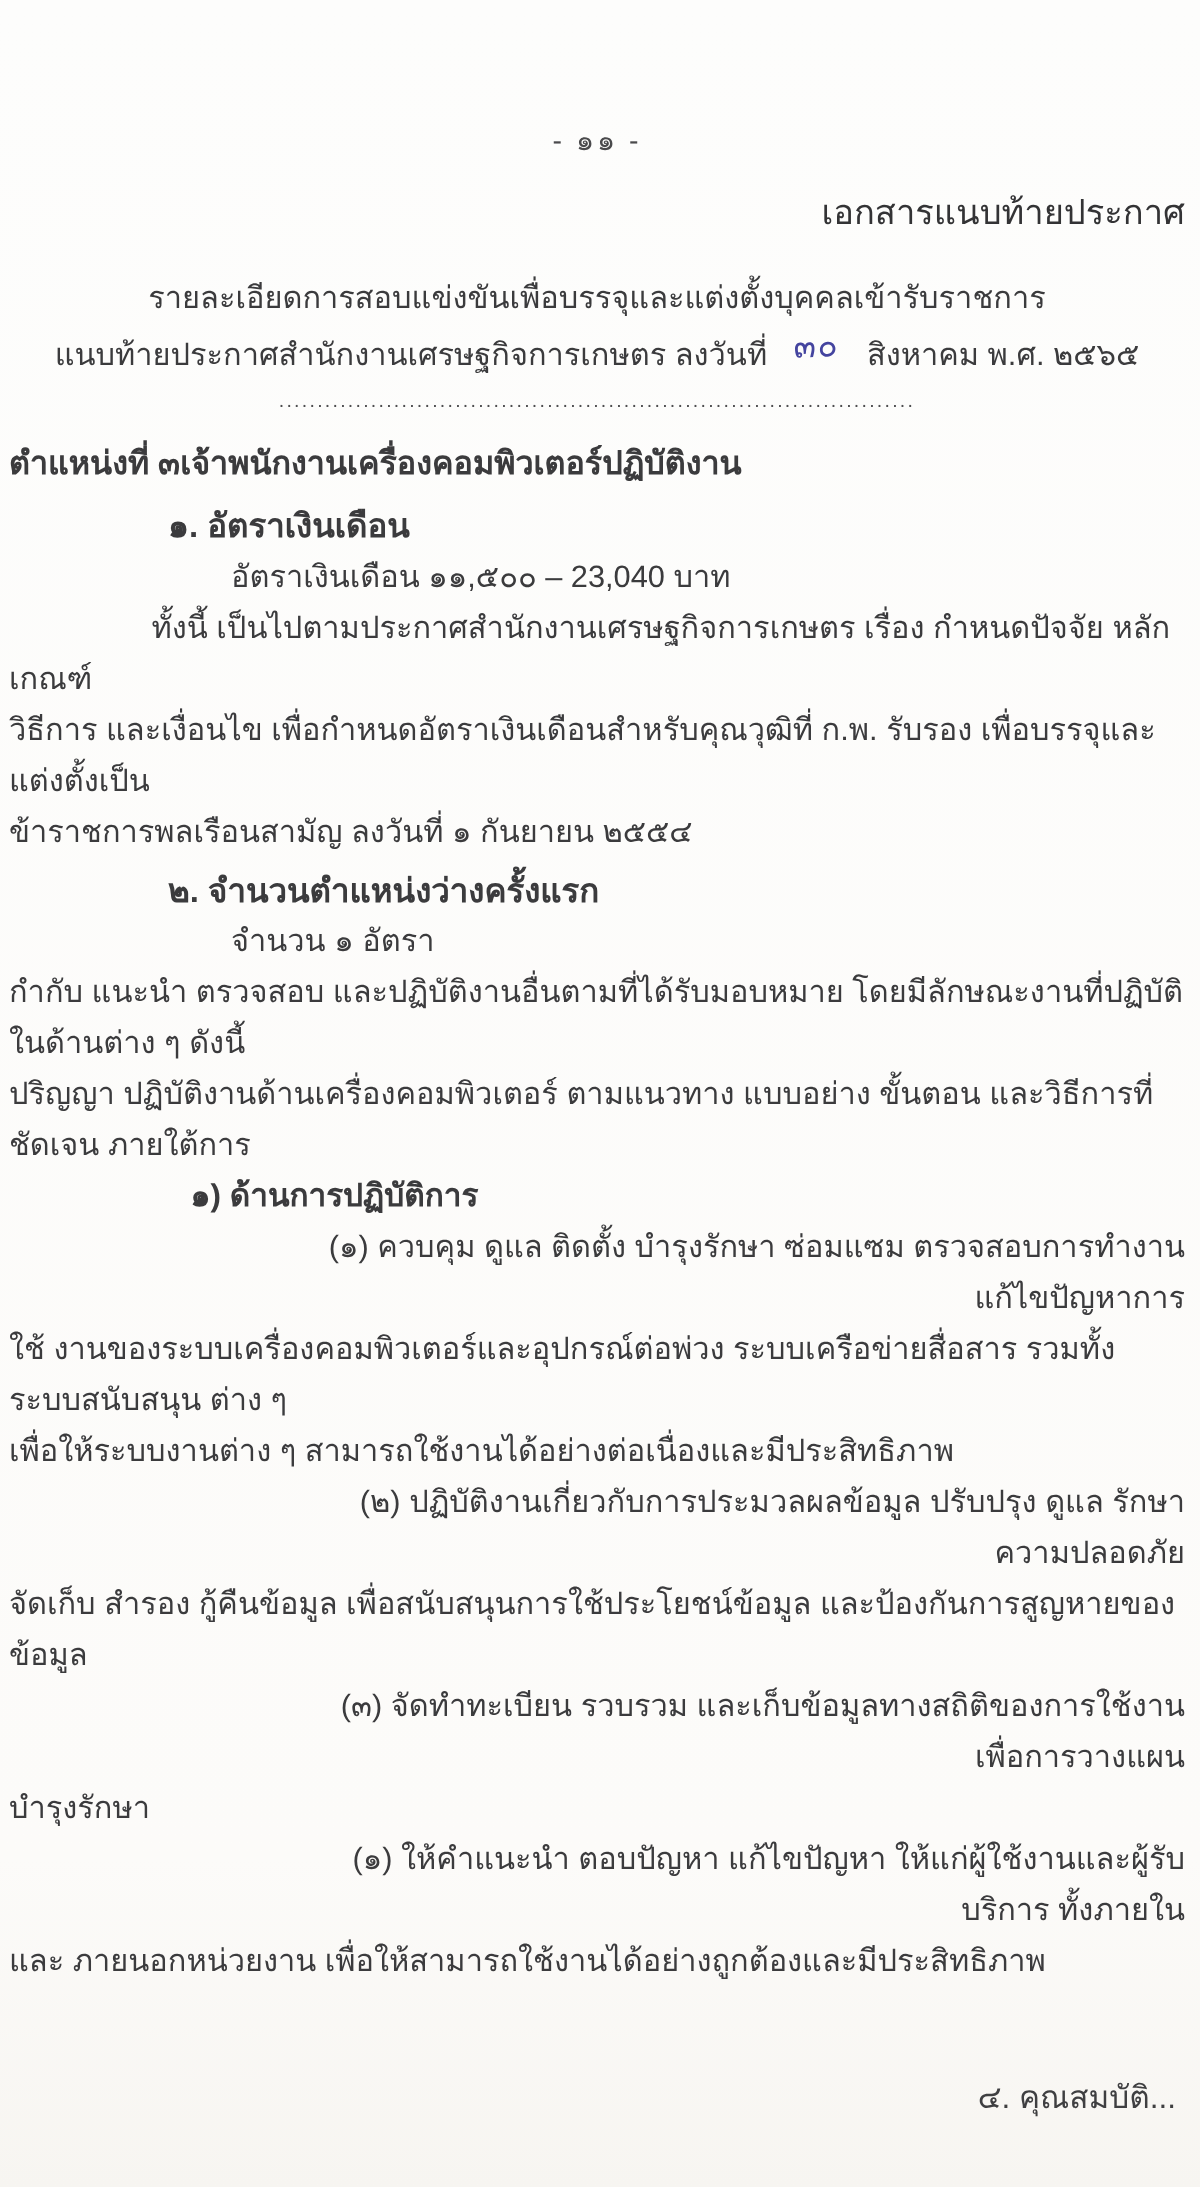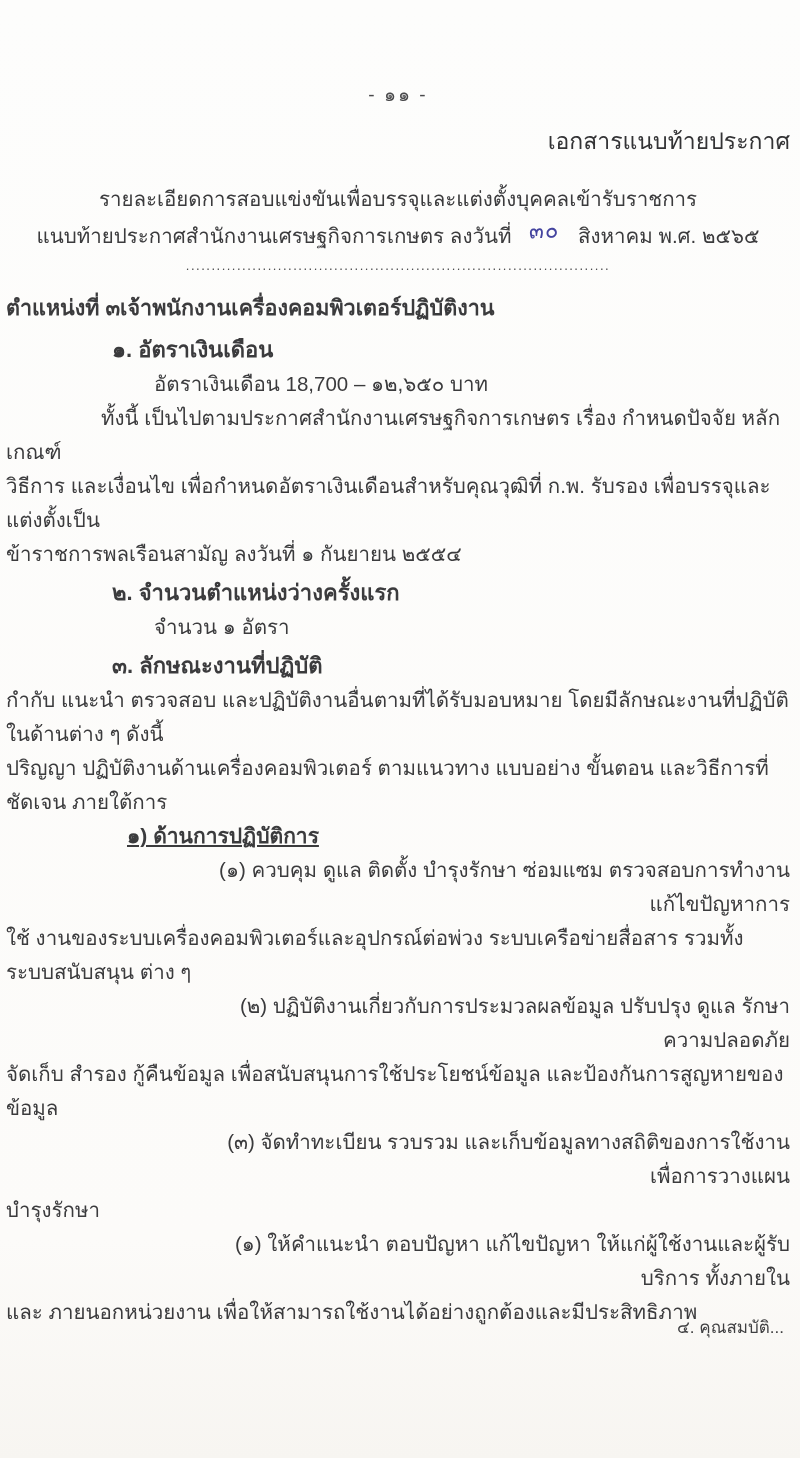--- a/index.html
+++ b/index.html
@@ -43,31 +43,31 @@
     font-size: 13px;
     line-height: 20px;
     letter-spacing: 1.5px;
     color: #4d4d4f;
     overflow: hidden;
     white-space: nowrap;
   }
   .position-row { margin-top: 15px; font-weight: bold; font-size: 21.5px; display: flex; }
   .position-row .pos-label { min-width: 88px; text-align: right; }
   .h-num  { font-weight: bold; margin-left: 106px; font-size: 22px; }
-  .h-sub  { font-weight: bold; margin-left: 121px; font-size: 21px; text-decoration: underline; }
+  .h-sub  { font-weight: bold; margin-left: 121px; font-size: 21px; }
   .ind-a  { margin-left: 148px; }
   .p-first    { text-indent: 95px; }
   .item-first { text-indent: 196px; text-align: right; }
   .mt-sm { margin-top: 5px; }
   .mt-md { margin-top: 8px; }
   .footer-next {
     position: absolute;
-    top: 1311px;
+    top: 1382px;
     right: 16px;
-    font-size: 17px;
+    font-size: 21px;
     color: #3f3f41;
   }
 </style>
 </head>
 <body>
 
 <div class="page">
 
   <div class="page-number">- ๑๑ -</div>
 
@@ -78,35 +78,35 @@
   <div class="center doc-title-2"><span>แนบท้ายประกาศสำนักงานเศรษฐกิจการเกษตร ลงวันที่</span><span class="handwritten">๓๐</span><span>สิงหาคม พ.ศ. ๒๕๖๕</span></div>
 
   <div class="divider">...................................................................................</div>
 
   <div class="position-row">
     <span class="pos-label">ตำแหน่งที่ ๓</span>
     <span>เจ้าพนักงานเครื่องคอมพิวเตอร์ปฏิบัติงาน</span>
   </div>
 
   <div class="h-num mt-md">๑. อัตราเงินเดือน</div>
-  <div class="ind-a">อัตราเงินเดือน 18,700 – ๑๒,๖๕๐ บาท</div>
+  <div class="ind-a">อัตราเงินเดือน ๑๑,๕๐๐ – 23,040 บาท</div>
   <div class="p-first">ทั้งนี้ เป็นไปตามประกาศสำนักงานเศรษฐกิจการเกษตร เรื่อง กำหนดปัจจัย หลักเกณฑ์</div>
   <div>วิธีการ และเงื่อนไข เพื่อกำหนดอัตราเงินเดือนสำหรับคุณวุฒิที่ ก.พ. รับรอง เพื่อบรรจุและแต่งตั้งเป็น</div>
   <div>ข้าราชการพลเรือนสามัญ ลงวันที่ ๑ กันยายน ๒๕๕๔</div>
 
   <div class="h-num mt-sm">๒. จำนวนตำแหน่งว่างครั้งแรก</div>
   <div class="ind-a">จำนวน ๑ อัตรา</div>
 
-  <div class="h-num mt-sm">๓. ลักษณะงานที่ปฏิบัติ</div>
   <div>กำกับ แนะนำ ตรวจสอบ และปฏิบัติงานอื่นตามที่ได้รับมอบหมาย โดยมีลักษณะงานที่ปฏิบัติในด้านต่าง ๆ ดังนี้</div>
   <div>ปริญญา ปฏิบัติงานด้านเครื่องคอมพิวเตอร์ ตามแนวทาง แบบอย่าง ขั้นตอน และวิธีการที่ชัดเจน ภายใต้การ</div>
 
   <div class="h-sub">๑) ด้านการปฏิบัติการ</div>
   <div class="item-first">(๑) ควบคุม ดูแล ติดตั้ง บำรุงรักษา ซ่อมแซม ตรวจสอบการทำงาน แก้ไขปัญหาการ</div>
   <div>ใช้ งานของระบบเครื่องคอมพิวเตอร์และอุปกรณ์ต่อพ่วง ระบบเครือข่ายสื่อสาร รวมทั้งระบบสนับสนุน ต่าง ๆ</div>
+  <div>เพื่อให้ระบบงานต่าง ๆ สามารถใช้งานได้อย่างต่อเนื่องและมีประสิทธิภาพ</div>
   <div class="item-first">(๒) ปฏิบัติงานเกี่ยวกับการประมวลผลข้อมูล ปรับปรุง ดูแล รักษาความปลอดภัย</div>
   <div>จัดเก็บ สำรอง กู้คืนข้อมูล เพื่อสนับสนุนการใช้ประโยชน์ข้อมูล และป้องกันการสูญหายของข้อมูล</div>
   <div class="item-first">(๓) จัดทำทะเบียน รวบรวม และเก็บข้อมูลทางสถิติของการใช้งาน เพื่อการวางแผน</div>
   <div>บำรุงรักษา</div>
 
   <div class="item-first">(๑) ให้คำแนะนำ ตอบปัญหา แก้ไขปัญหา ให้แก่ผู้ใช้งานและผู้รับบริการ ทั้งภายใน</div>
   <div>และ ภายนอกหน่วยงาน เพื่อให้สามารถใช้งานได้อย่างถูกต้องและมีประสิทธิภาพ</div>
 
   <div class="footer-next">๔. คุณสมบัติ...</div>
 

